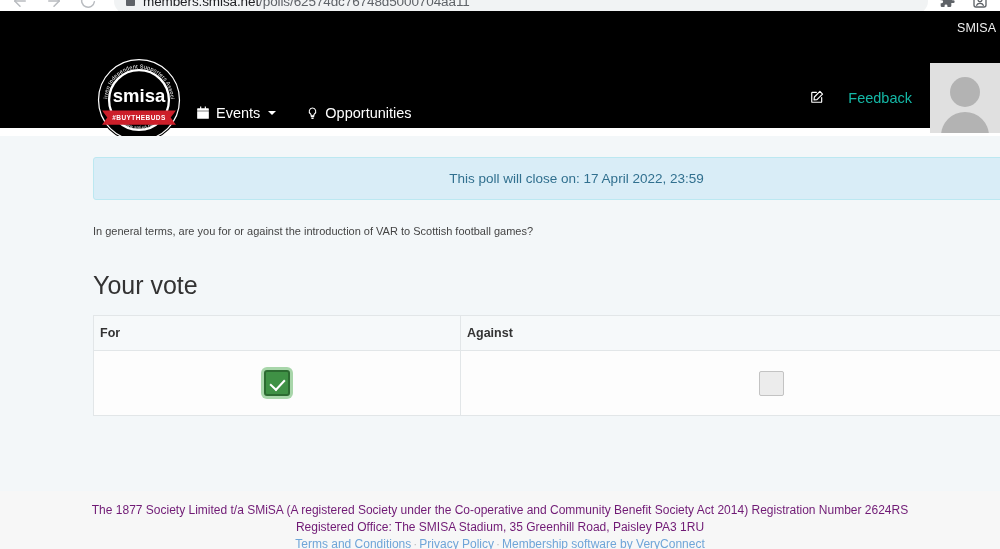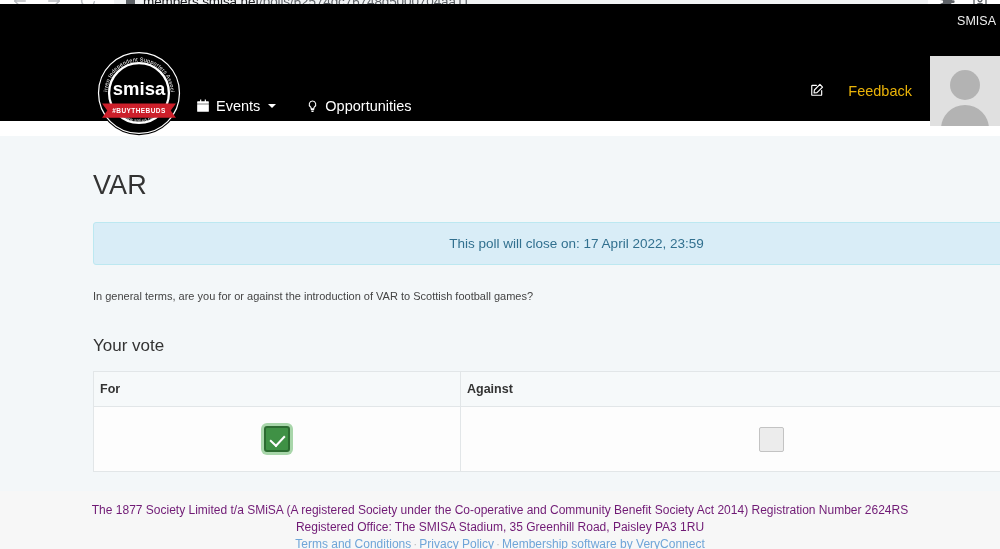--- a/index.html
+++ b/index.html
@@ -27,21 +27,21 @@
     display: flex; align-items: center; padding: 0 12px; gap: 8px;
   }
   .omni-lock { width: 9px; height: 9px; background: #5f6368; border-radius: 1px; flex: none; }
   .omni-url { font-size: 13.5px; color: #5f6368; white-space: nowrap; letter-spacing: -0.1px; }
   .omni-url b { color: #202124; font-weight: 400; }
   .chrome-right { display: flex; align-items: center; gap: 12px; padding: 0 10px; }
   .chrome-right .nav-ico { color: #5f6368; }
 
   
   .site-header {
-    position: absolute; top: 4px; left: 0; width: 1000px; height: 117px;
+    position: absolute; top: 11px; left: 0; width: 1000px; height: 117px;
     background: #000000;
   }
   .user-strip {
     position: absolute; top: 0; right: 0; height: 34px;
     display: flex; align-items: center; padding-right: 4px;
     font-size: 12.5px; color: #eeeeee;
   }
   .logo {
     position: absolute; left: 95px; top: 45px;
     width: 88px; height: 88px;
@@ -59,21 +59,21 @@
     width: 0; height: 0; margin-left: 2px;
     border-left: 4px solid transparent; border-right: 4px solid transparent;
     border-top: 4px solid #ffffff;
   }
   .header-right {
     position: absolute; right: 0; top: 52px;
     display: flex; align-items: center; gap: 18px;
   }
   .feedback {
     display: flex; align-items: center; gap: 24px;
-    color: #eab308; font-size: 14.5px; white-space: nowrap;
+    color: #14b8a6; font-size: 14.5px; white-space: nowrap;
   }
   .avatar {
     width: 70px; height: 70px; background: #e0e0e0;
     position: relative; overflow: hidden; flex: none;
   }
   .avatar .head {
     position: absolute; left: 50%; top: 14px; transform: translateX(-50%);
     width: 30px; height: 30px; border-radius: 50%; background: #b3b3b3;
   }
   .avatar .body {
@@ -94,21 +94,21 @@
   .alert-info {
     margin-top: 21px; margin-right: -60px;
     background: #d9edf7; color: #31708f;
     border: 1px solid #bce8f1; border-radius: 3px;
     padding: 13px 15px; font-size: 13.5px; text-align: center;
   }
   .question {
     margin-top: 25px; font-size: 11px; color: #444444;
   }
   .section-title {
-    margin-top: 34px; font-size: 17px; font-weight: 400; color: #333333;
+    margin-top: 34px; font-size: 25px; font-weight: 400; color: #333333;
   }
 
   
   .vote-wrap { position: relative; margin-top: 15px; }
   table.vote {
     border-collapse: collapse;
     width: 1070px;
     background: #fdfdfd;
     table-layout: fixed;
   }
@@ -276,21 +276,20 @@
       </div>
       <div class="avatar">
         <div class="head"></div>
         <div class="body"></div>
       </div>
     </div>
   </div>
 
   <div class="page">
     <div class="container">
-      <h1 class="page-title">VAR</h1>
 
       <div class="alert-info">This poll will close on: 17 April 2022, 23:59</div>
 
       <p class="question">In general terms, are you for or against the introduction of VAR to Scottish football games?</p>
 
       <h2 class="section-title">Your vote</h2>
 
       <div class="vote-wrap">
         <table class="vote">
           <thead>

